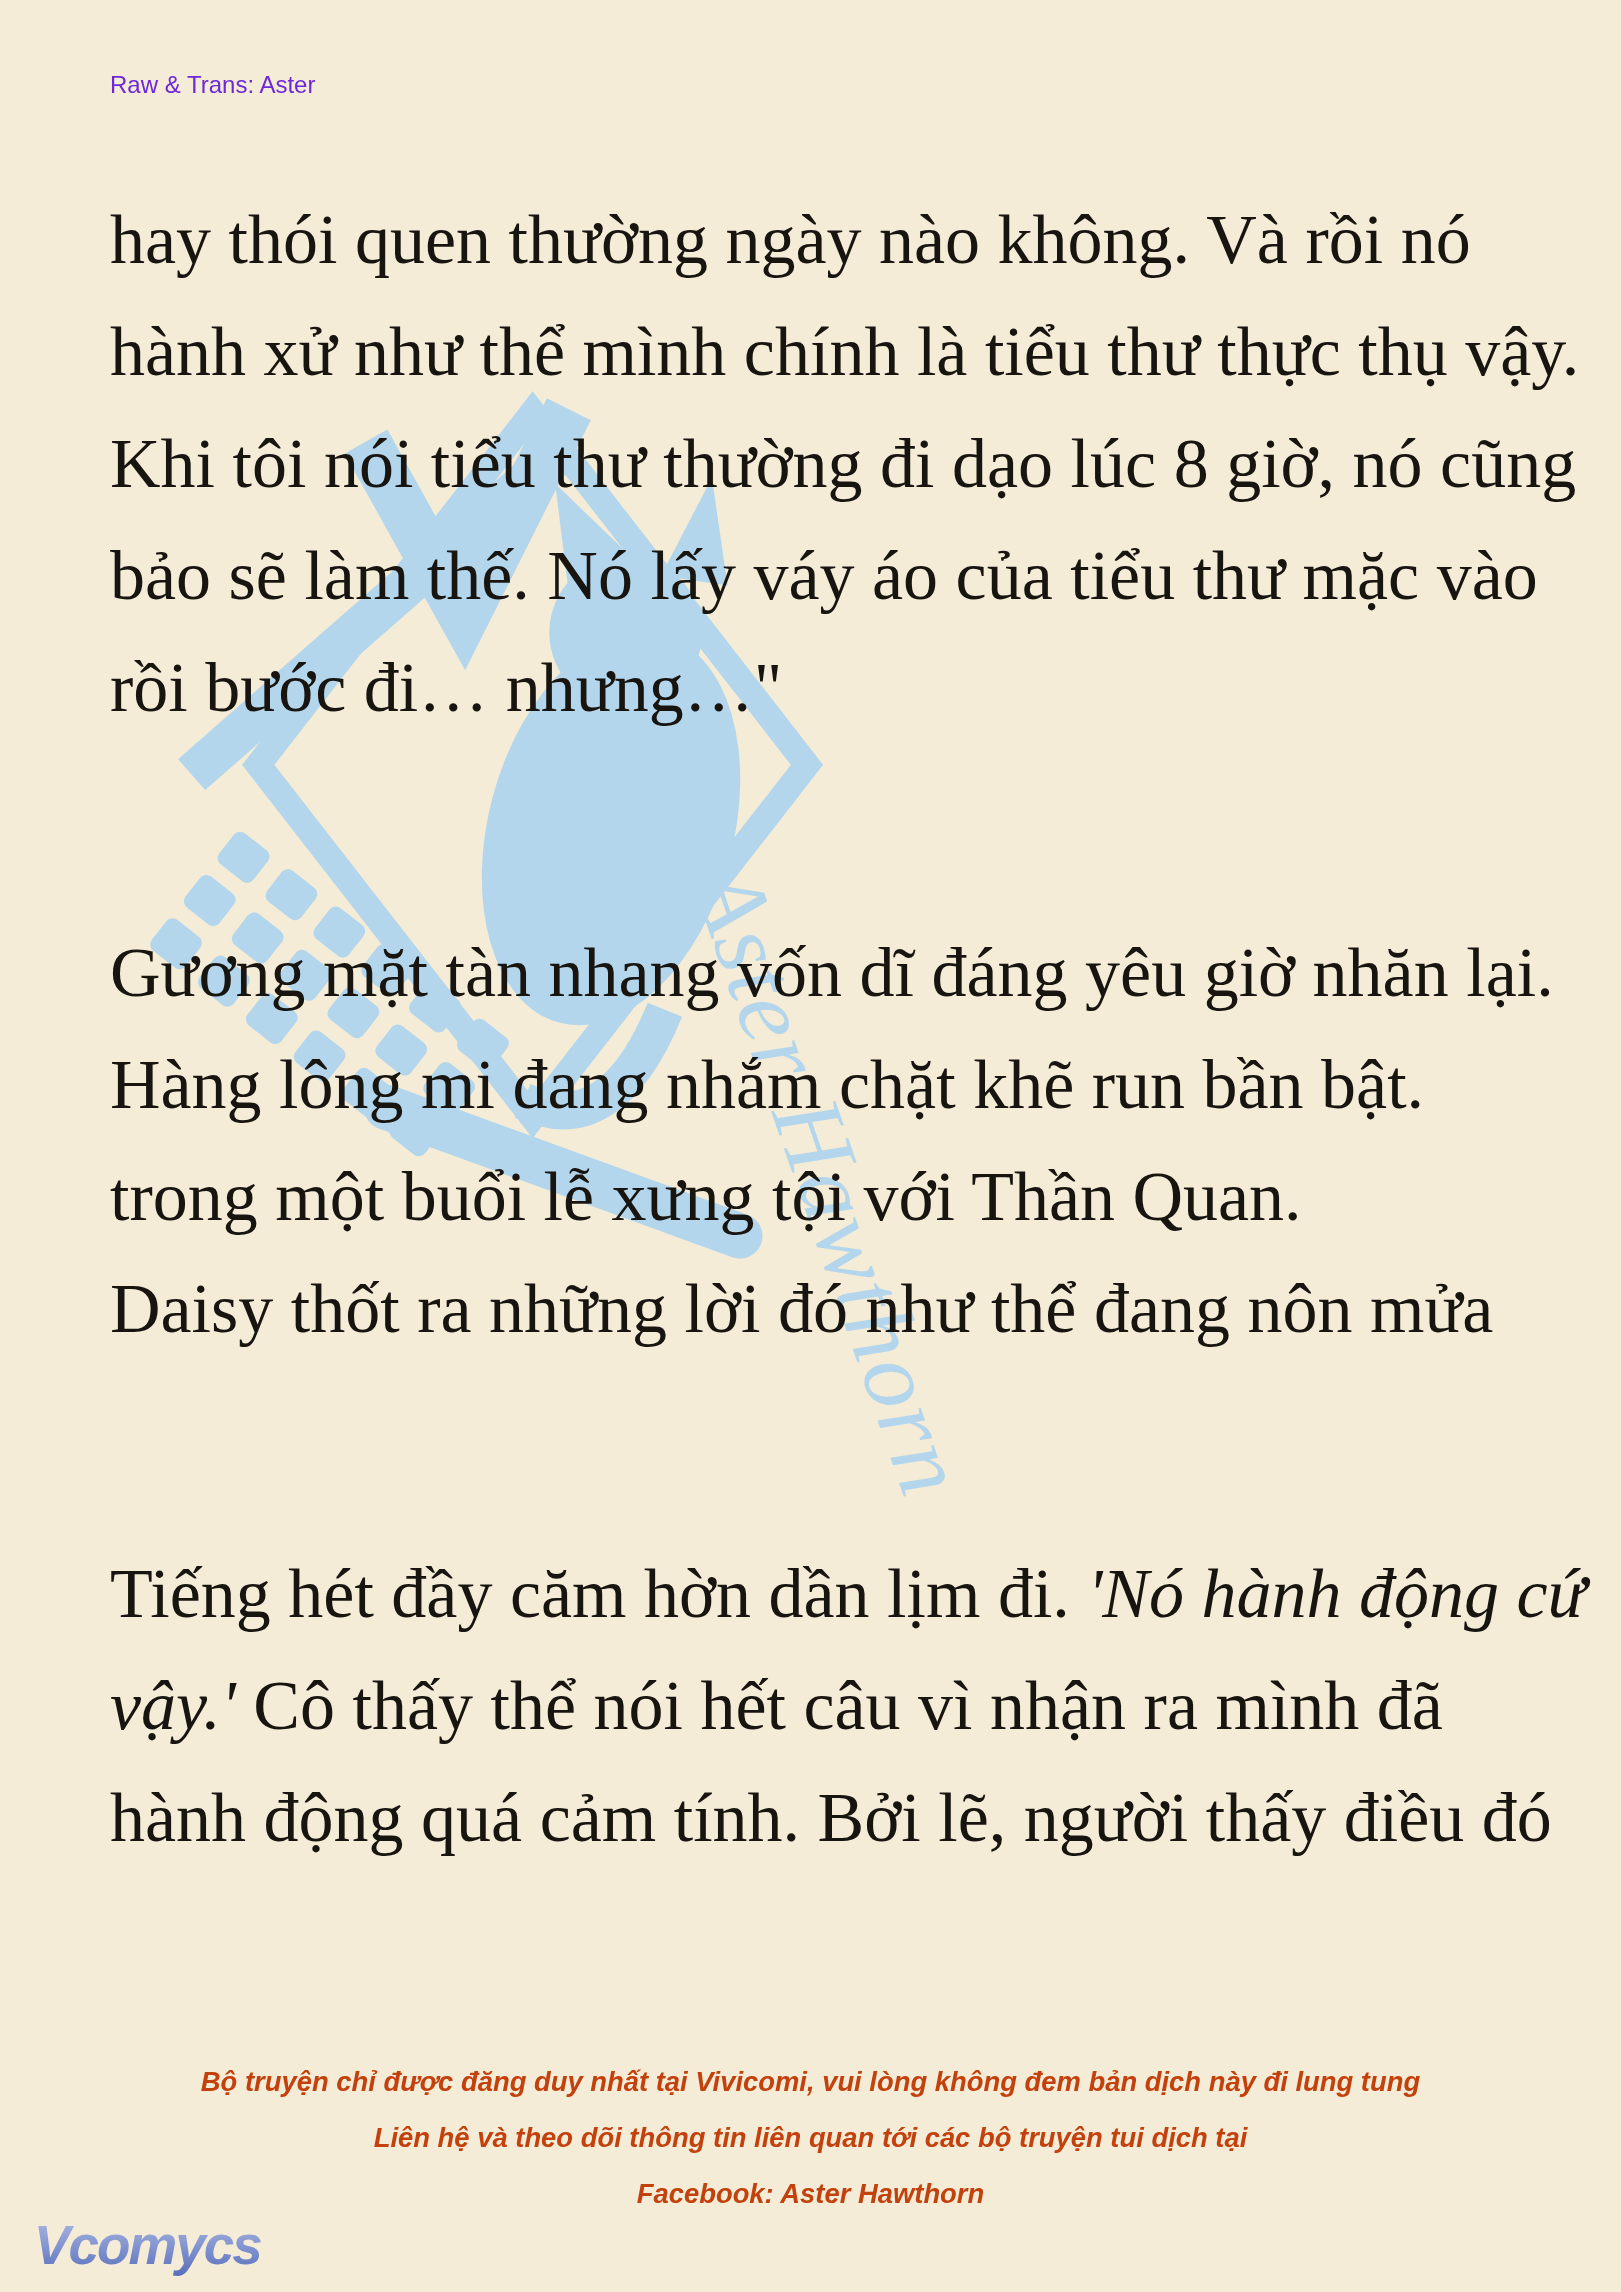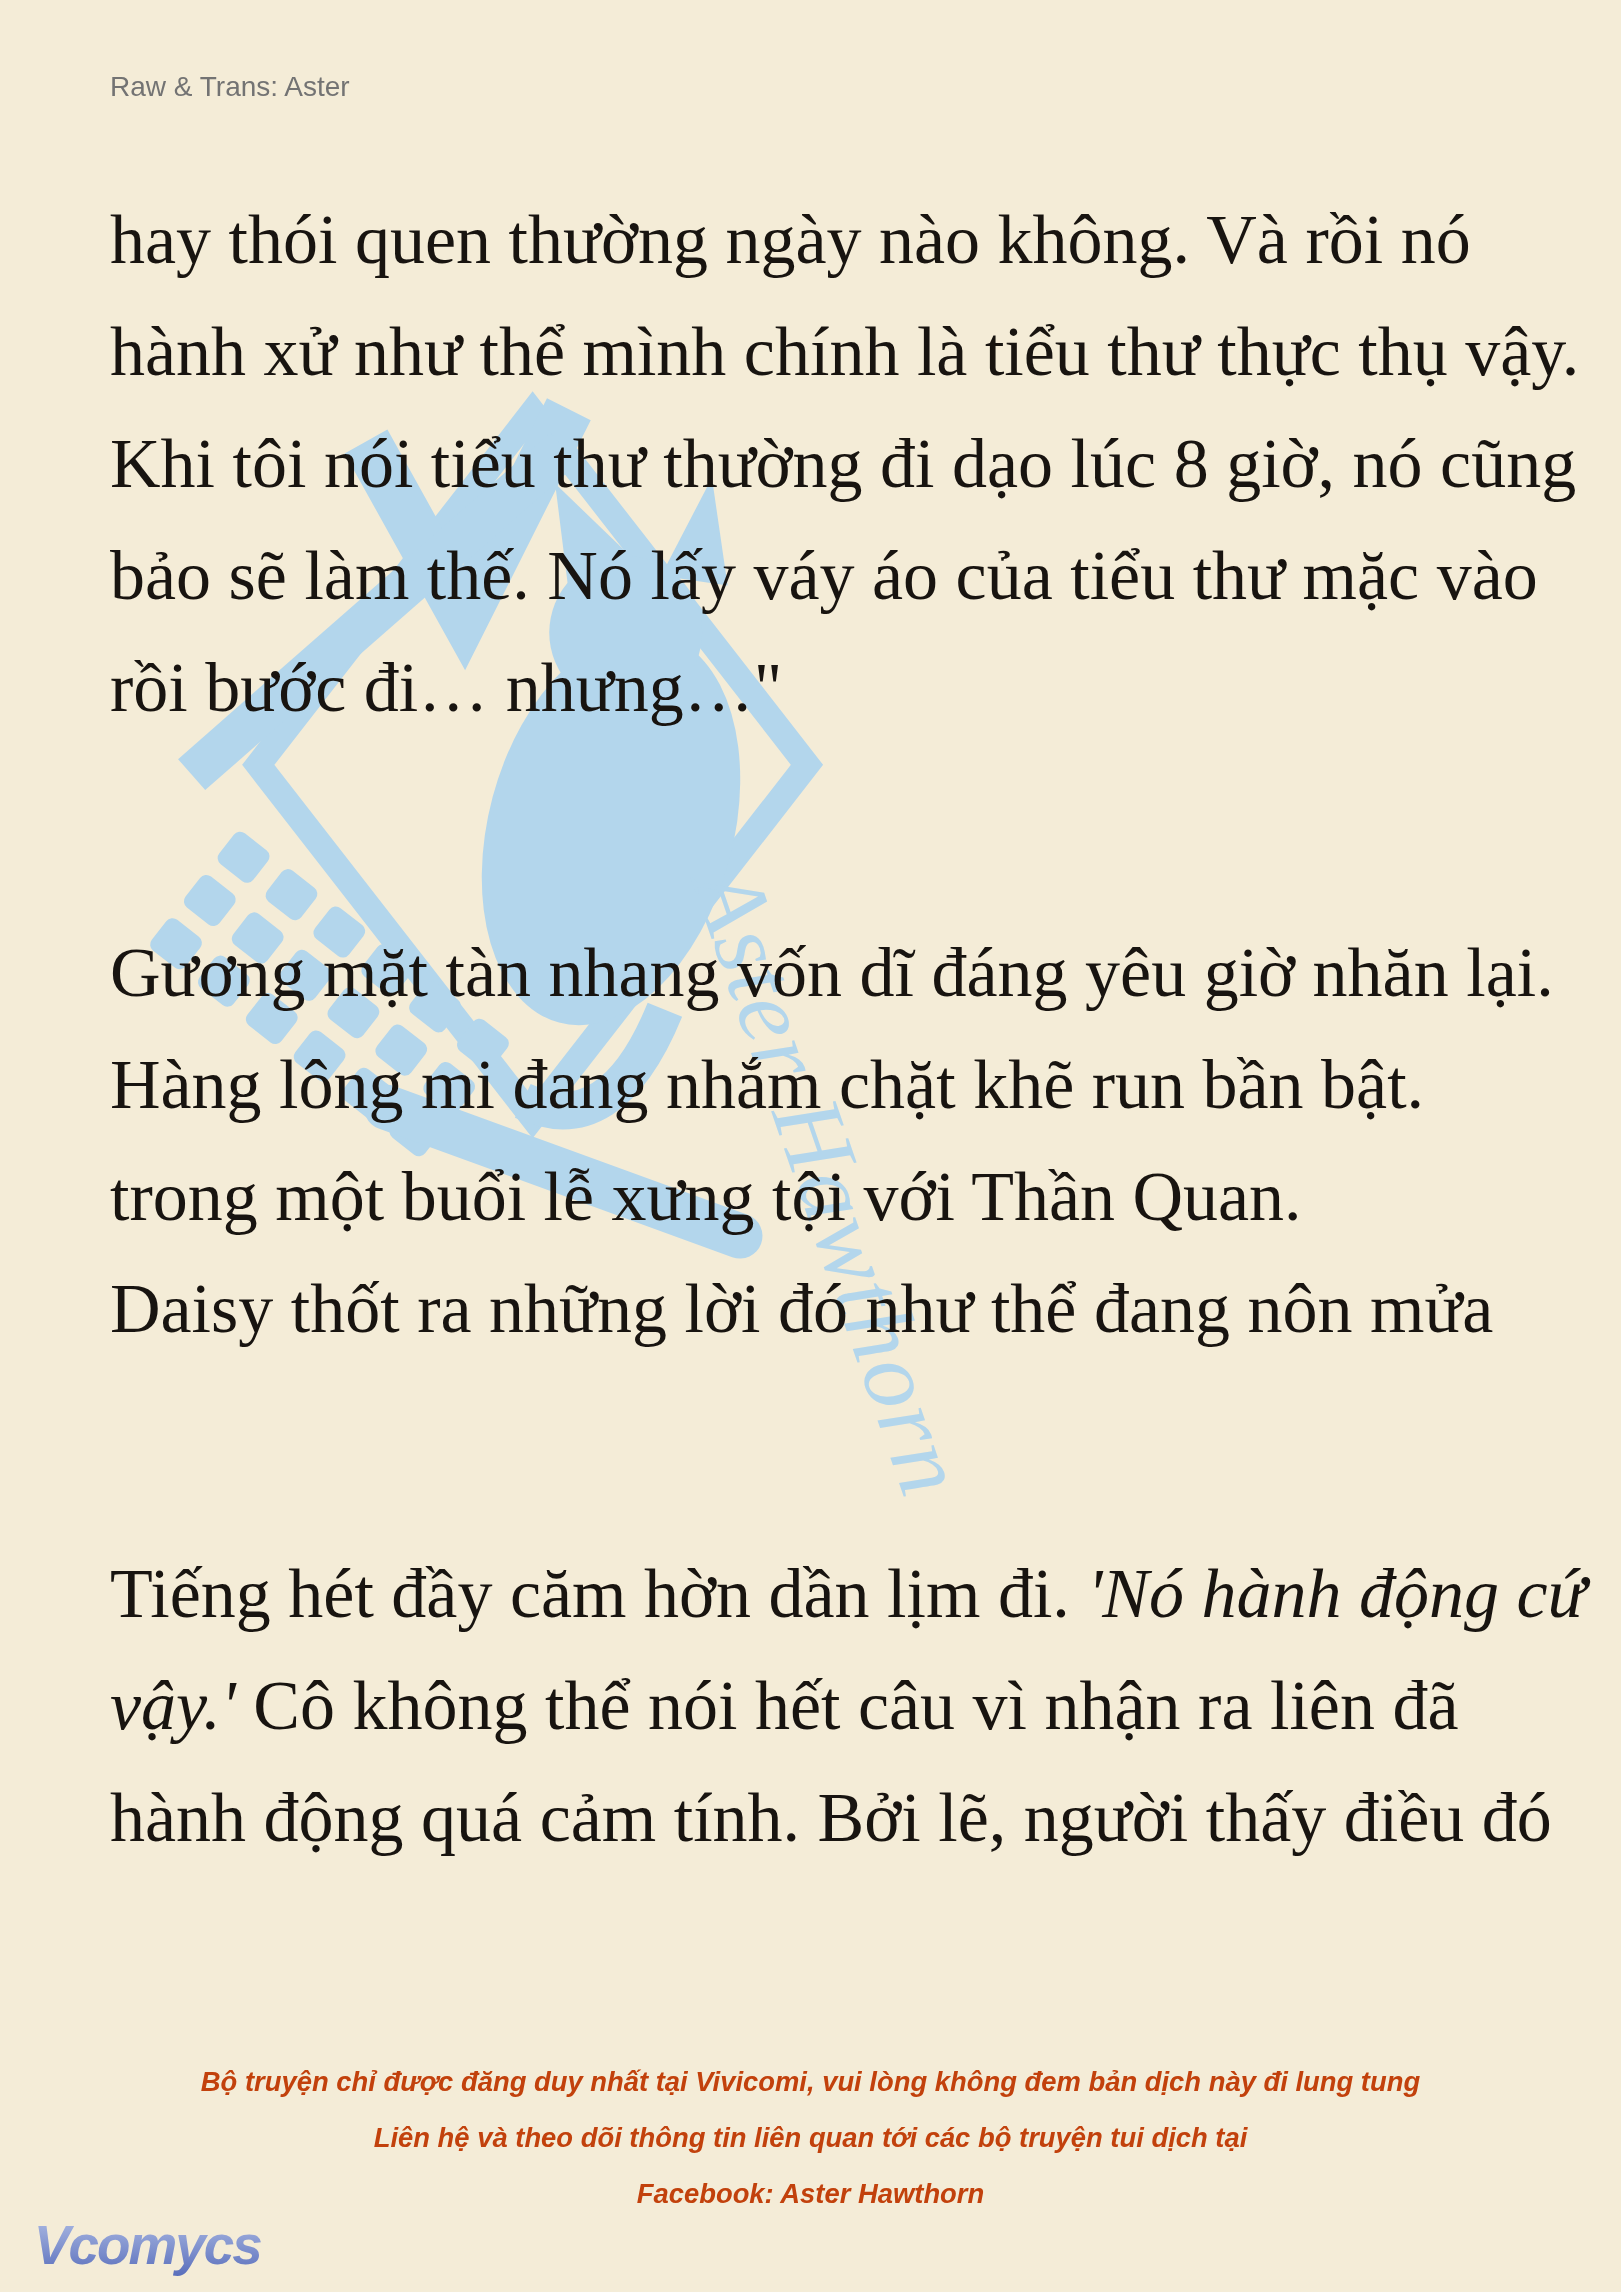--- a/index.html
+++ b/index.html
@@ -7,21 +7,21 @@
     position:relative;
     width:1621px;height:2293px;
     background:#f4ecd7;
     overflow:hidden;
     font-family:"Liberation Serif","DejaVu Serif",serif;
     color:#181410;
   }
   .credit{
     position:absolute;left:110px;top:71px;
     font-family:"Liberation Sans","DejaVu Sans",sans-serif;
-    font-size:28px;color:#737373;
+    font-size:24px;color:#6d28d9;
   }
   .watermark{position:absolute;left:116px;top:368px;pointer-events:none;}
   .bodytext{
     position:absolute;left:110px;top:184px;right:59px;
     font-size:70px;
   }
   .para{margin:0 0 173px 0;}
   .para:last-child{margin-bottom:0;}
   .line{height:112px;line-height:112px;white-space:nowrap;}
   .it{font-style:italic;margin-top:28px;}
@@ -92,21 +92,21 @@
         <div class="line"><span>rồi bước đi… nhưng…"</span></div>
       </div>
       <div class="para">
         <div class="line"><span>Gương mặt tàn nhang vốn dĩ đáng yêu giờ nhăn lại.</span></div>
         <div class="line"><span>Hàng lông mi đang nhắm chặt khẽ run bần bật.</span></div>
         <div class="line"><span>trong một buổi lễ xưng tội với Thần Quan.</span></div>
         <div class="line"><span>Daisy thốt ra những lời đó như thể đang nôn mửa</span></div>
       </div>
       <div class="para">
         <div class="line"><span>Tiếng hét đầy căm hờn dần lịm đi. </span><span class="it">'Nó hành động cứ</span></div>
-        <div class="line"><span class="it">vậy.' </span><span>Cô không thể nói hết câu vì nhận ra liên đã</span></div>
+        <div class="line"><span class="it">vậy.' </span><span>Cô thấy thể nói hết câu vì nhận ra mình đã</span></div>
         <div class="line"><span>hành động quá cảm tính. Bởi lẽ, người thấy điều đó</span></div>
       </div>
     </div>
 
   <div class="footer">
     <div>Bộ truyện chỉ được đăng duy nhất tại Vivicomi, vui lòng không đem bản dịch này đi lung tung</div>
     <div>Liên hệ và theo dõi thông tin liên quan tới các bộ truyện tui dịch tại</div>
     <div>Facebook: Aster Hawthorn</div>
   </div>
 

